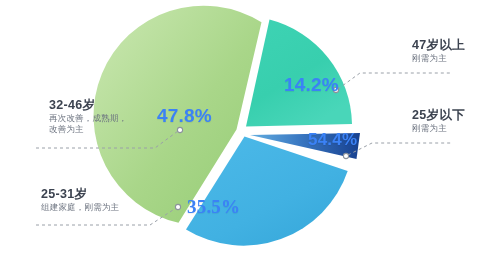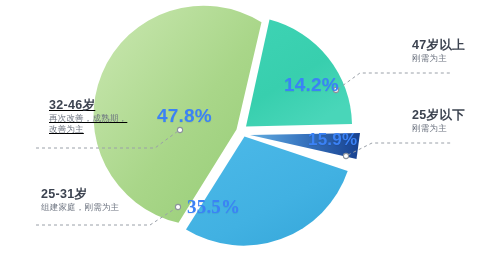--- a/index.html
+++ b/index.html
@@ -119,23 +119,23 @@
       <circle cx="346" cy="156" r="2.6" fill="#ffffff" stroke="#8c939c" stroke-width="1.1"></circle>
     </g>
   </svg>
 
   <div class="slice-value" style="left:157px; top:105px;">47.8%</div>
 
   <div class="slice-value" style="left:187px; top:196px;font-family:Liberation Serif, serif;">35.5%</div>
 
   <div class="slice-value" style="left:284px; top:74px;">14.2%</div>
 
-  <div class="slice-value" style="left:308px; top:130px; font-size:17px;">15.9%</div>
+  <div class="slice-value" style="left:308px; top:130px; font-size:17px;">54.4%</div>
 
-  <div class="callout callout-left" style="left:49px; top:98px;text-decoration:underline;">
+  <div class="callout callout-left" style="left:49px; top:98px;">
     <div class="callout-title">32-46岁</div>
     <div class="callout-sub">再次改善，成熟期，</div>
     <div class="callout-sub">改善为主</div>
   </div>
 
   <div class="callout callout-left" style="left:41px; top:187px;">
     <div class="callout-title">25-31岁</div>
     <div class="callout-sub">组建家庭，刚需为主</div>
   </div>
 

